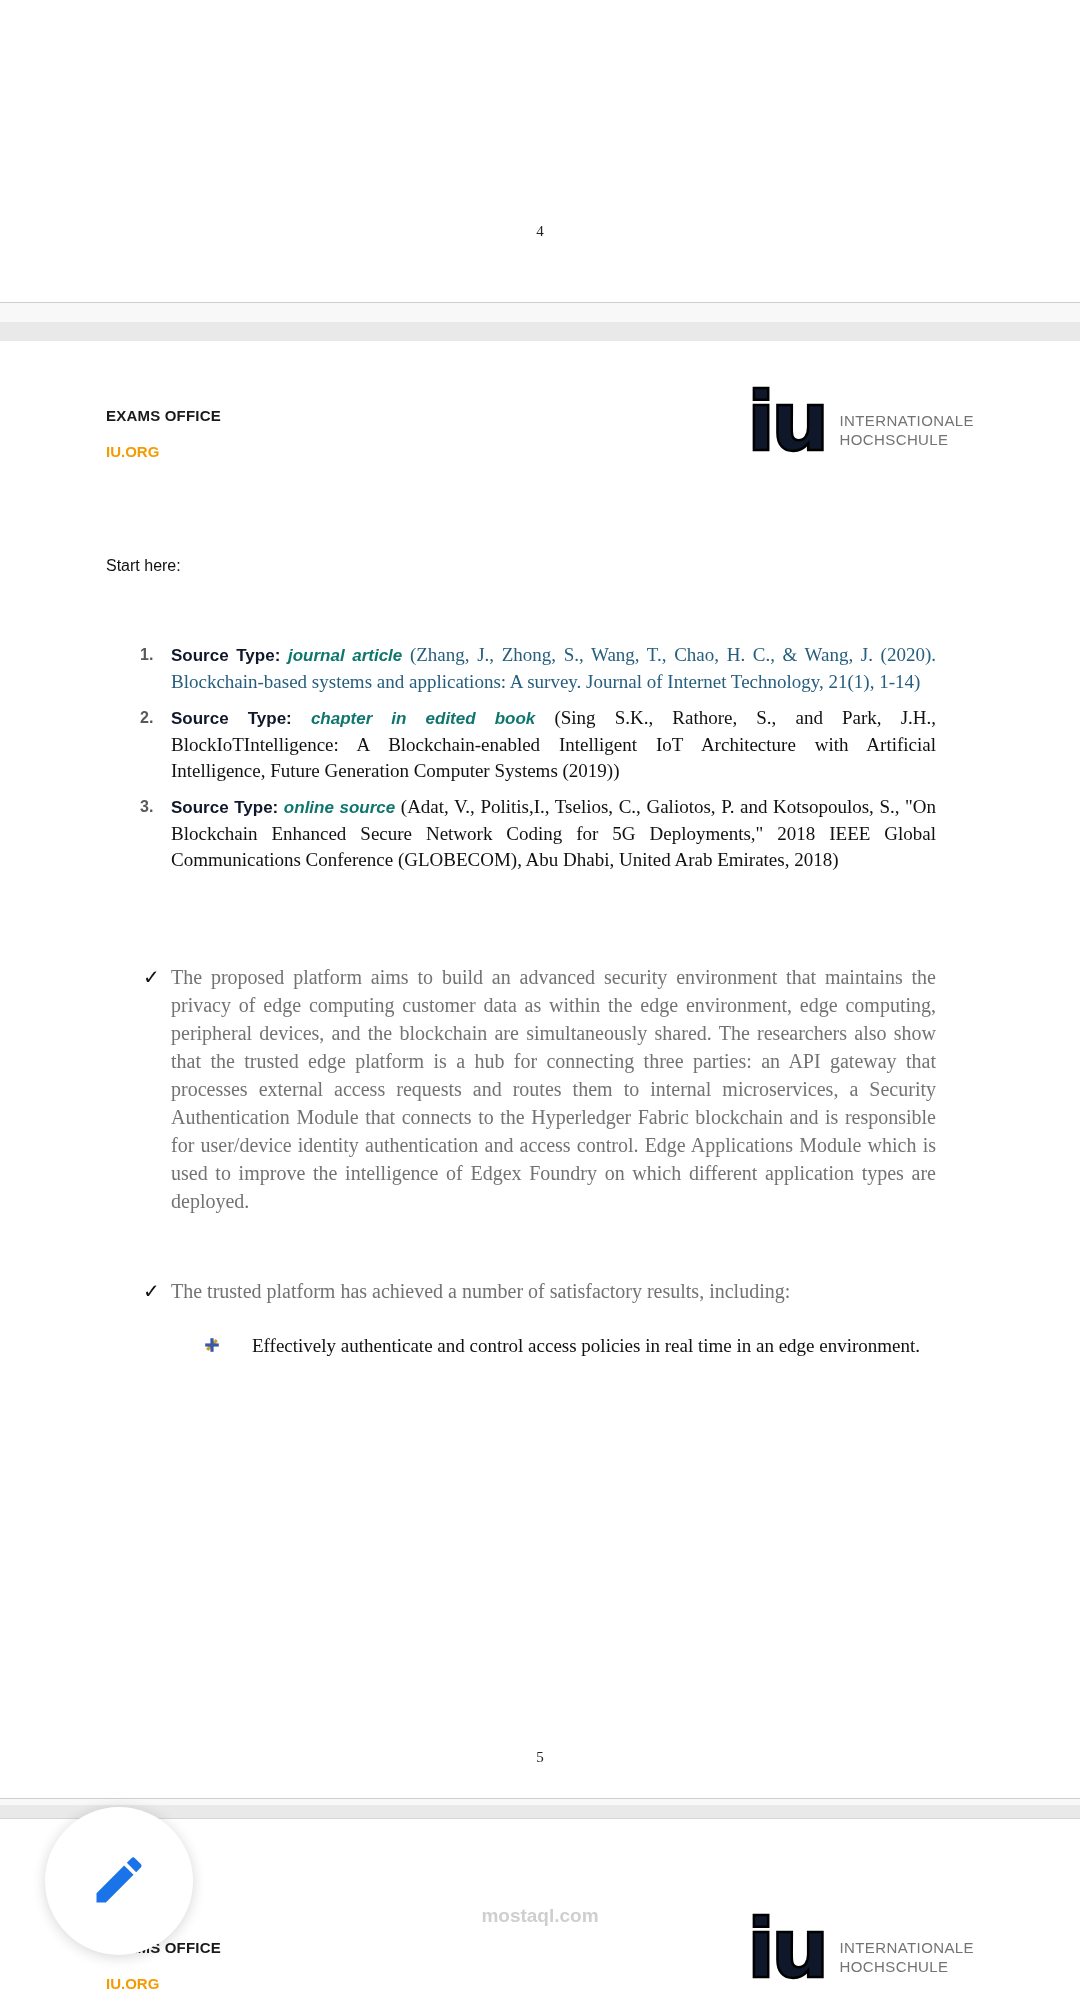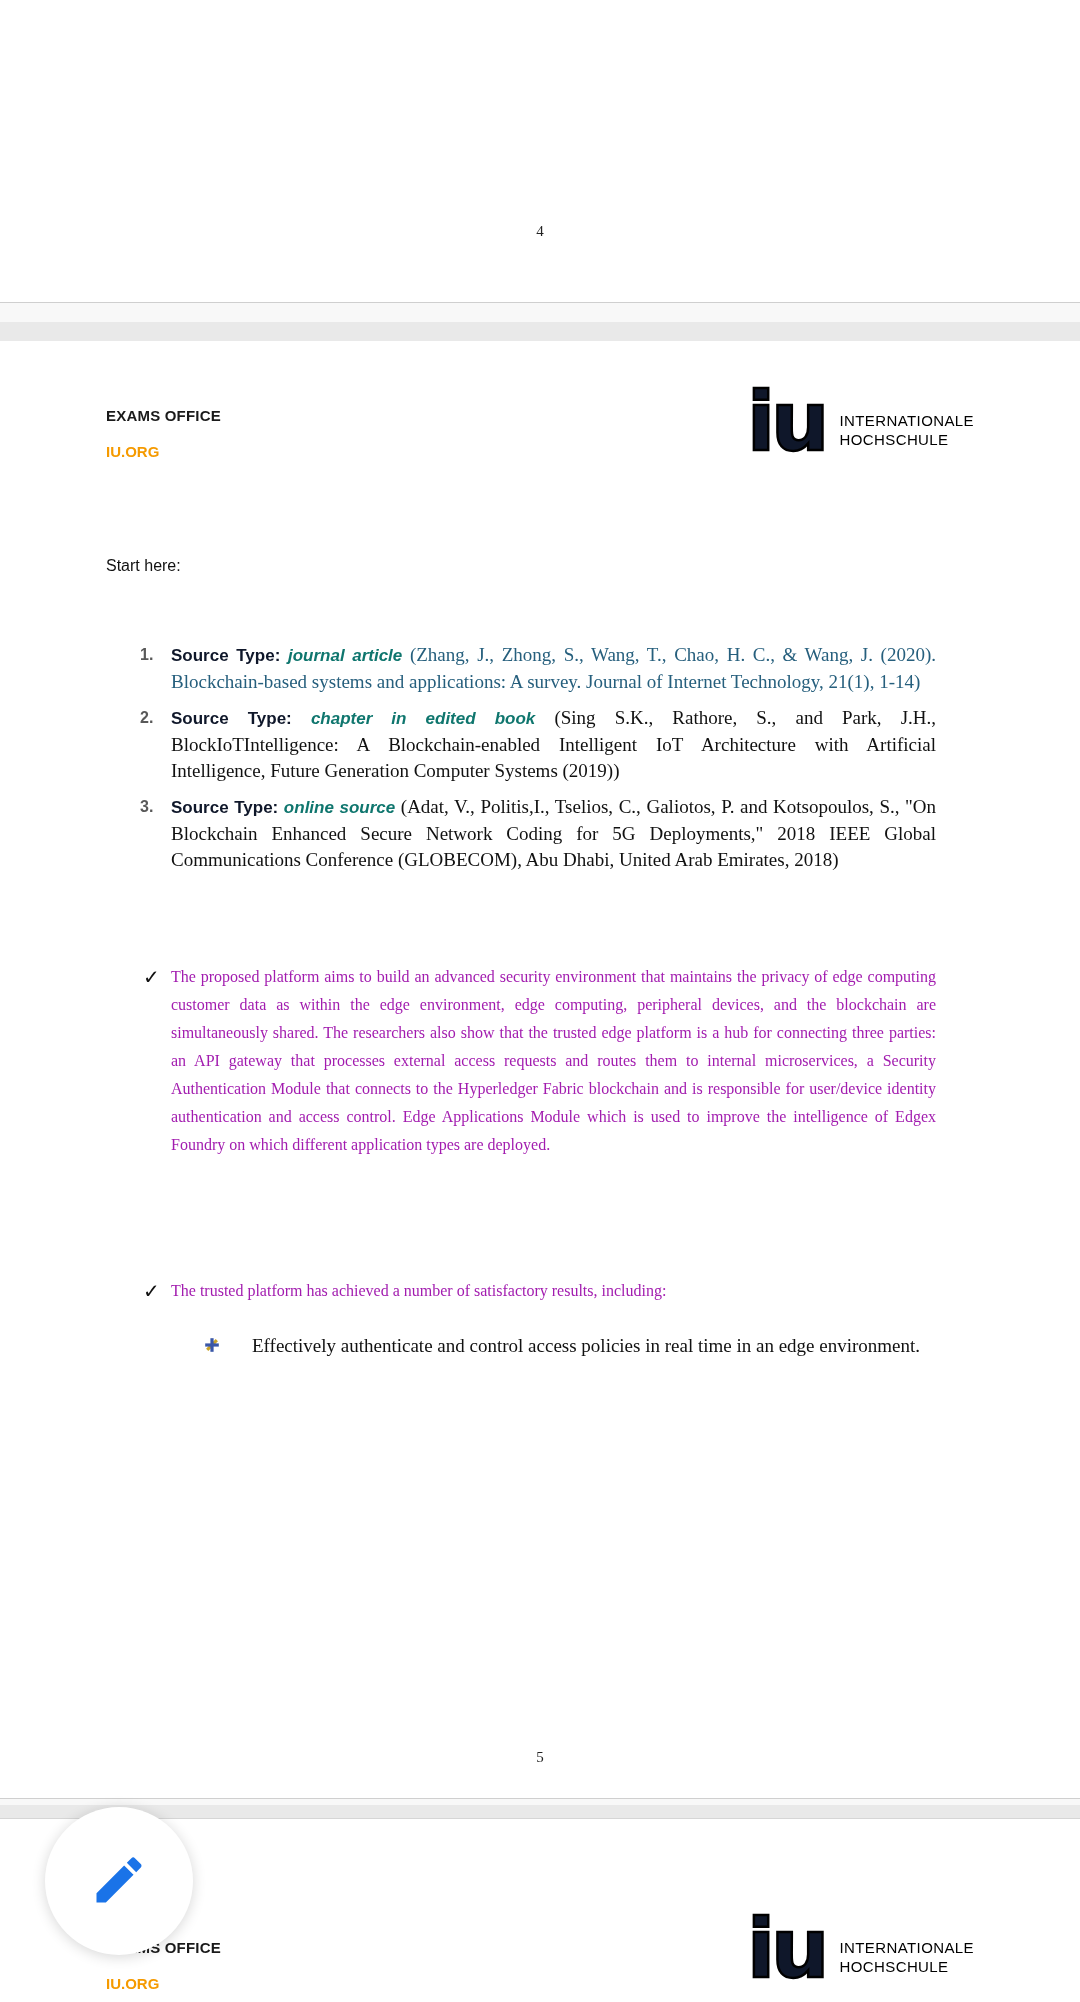--- a/index.html
+++ b/index.html
@@ -30,21 +30,21 @@
   .org { font-size:15px; font-weight:bold; color:#f59a00; margin-top:19px; }
   .brand { position:absolute; right:106px; display:flex; align-items:flex-start; gap:14px; }
   .iu-logo {
     font-family:"DejaVu Sans", sans-serif; font-weight:bold; font-size:82px;
     line-height:.92; letter-spacing:-4px; color:#0f172a;
     -webkit-text-stroke:2.5px #000;
   }
   .brand-text {
     display:flex; flex-direction:column; margin-top:27px;
     font-family:"Liberation Sans", sans-serif; font-size:15px; letter-spacing:.4px;
-    color:#000000; line-height:19px;
+    color:#737373; line-height:19px;
   }
   .hdr5 .office-block { top:66px; }
   .hdr5 .brand { top:43px; }
   .hdr6 .office-block { top:120px; }
   .hdr6 .brand { top:92px; }
 
   .start-here {
     position:absolute; left:106px; top:216px;
     font-family:"Liberation Sans", sans-serif; font-size:16px; color:#111;
   }
@@ -71,21 +71,21 @@
   .src-cite.teal { color:#265f7d; }
 
   
   .check-row { position:absolute; left:143px; width:793px; }
   .cr1 { top:622px; } .cr2 { top:936px; }
   .check-mark {
     position:absolute; left:0; top:0; font-family:"DejaVu Sans", sans-serif;
     font-size:20px; font-weight:bold; color:#111; line-height:28px;
   }
   .check-row p {
-    margin-left:28px; text-align:justify; font-size:16px; line-height:28px; color:#a21caf;
+    margin-left:28px; text-align:justify; font-size:20px; line-height:28px; color:#737373;
   }
 
   
   .sub-row { position:absolute; left:204px; width:732px; }
   .sb1 { top:992px; } .sb2 { top:1042px; }
   .sub-icon { position:absolute; left:0; top:4px; width:16px; height:16px; }
   .sub-row p {
     margin-left:48px; text-align:justify; font-size:19px; line-height:25px; color:#111;
   }
 
@@ -198,20 +198,21 @@
         <span class="iu-logo">iu</span>
         <span class="brand-text">
           <span>INTERNATIONALE</span>
           <span>HOCHSCHULE</span>
         </span>
       </div>
     </header>
   </section>
 
   <div class="watermark">
+    <div class="wm-en">mostaql.com</div>
   </div>
 
   <button class="fab">
     <span>
       <svg width="60" height="60" viewBox="0 0 24 24">
         <path fill="#1a73e8" d="M3 17.25V21h3.75L17.81 9.94l-3.75-3.75L3 17.25zM20.71 7.04c.39-.39.39-1.02 0-1.41l-2.34-2.34a.9959.9959 0 0 0-1.41 0l-1.83 1.83 3.75 3.75 1.83-1.83z"></path>
       </svg>
     </span>
   </button>
 

